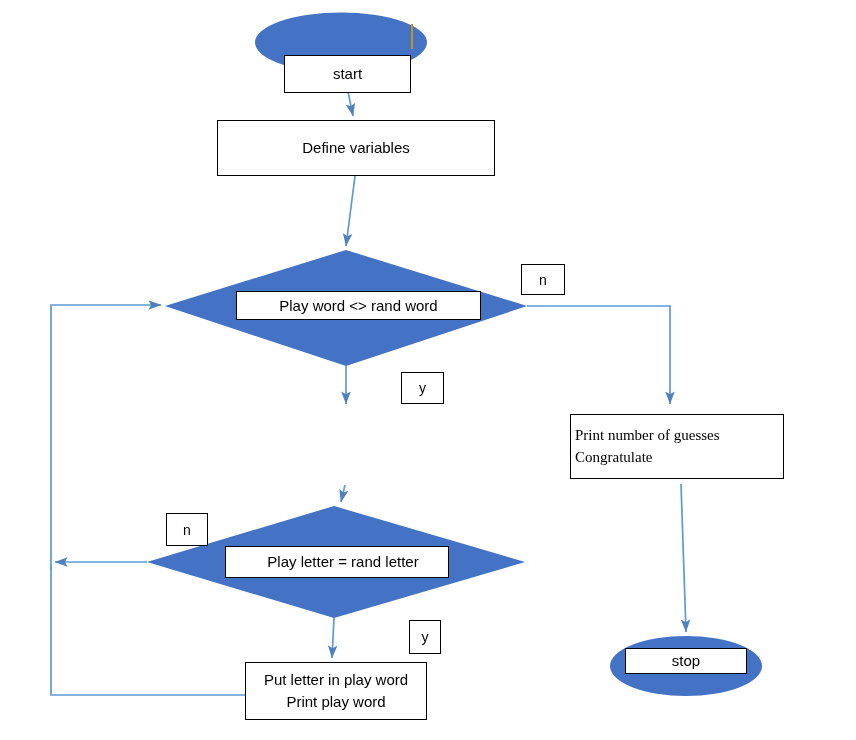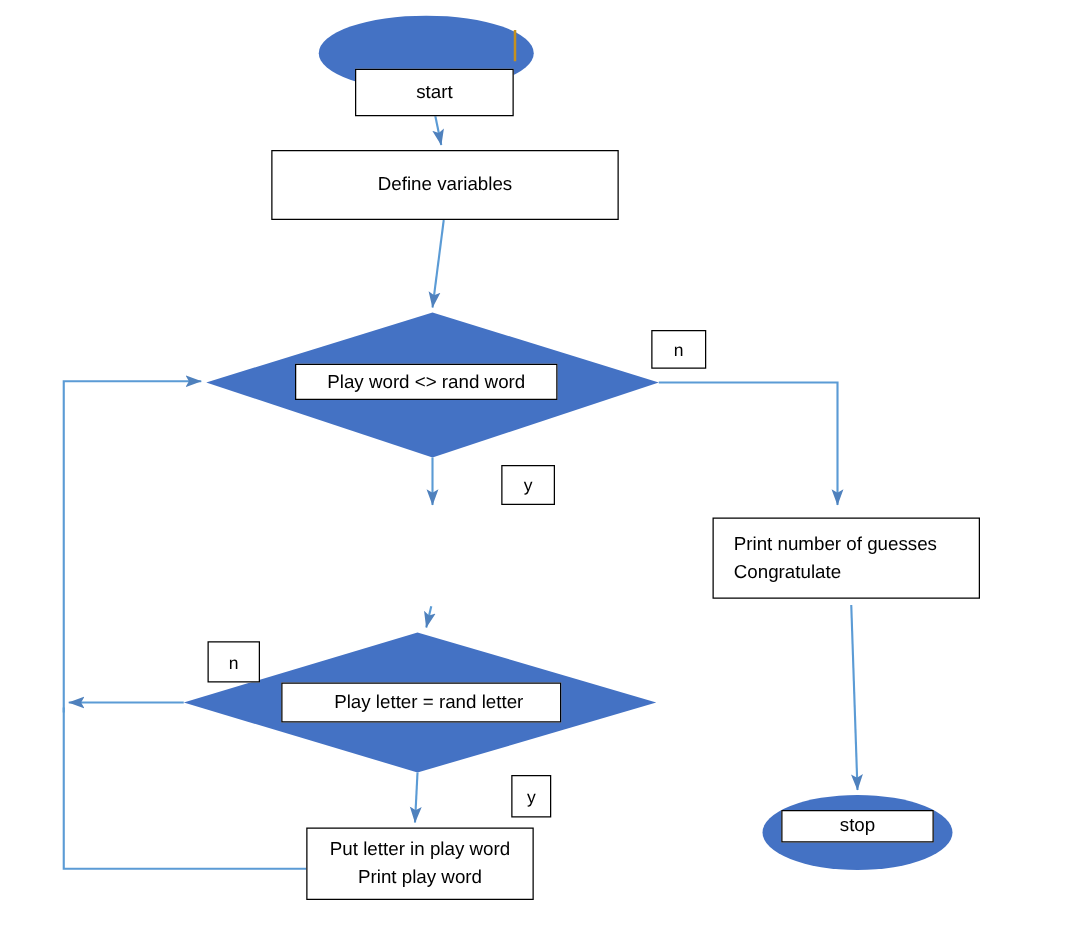--- a/index.html
+++ b/index.html
@@ -32,21 +32,21 @@
     box-sizing: border-box;
     display: flex;
     flex-direction: column;
     justify-content: center;
     color: #000000;
     font-size: 15px;
     line-height: 1.45;
     z-index: 5;
   }
   .textbox.center { align-items: center; text-align: center; }
-  .textbox.left   { align-items: flex-start; text-align: left; padding-left: 16px; }
+  .textbox.left   { align-items: flex-start; text-align: left; padding-left: 4px; font-family: Liberation Serif, serif; }
   .textbox .line { white-space: nowrap; }
 
   
   .label-box {
     position: absolute;
     background: #ffffff;
     border: 1.4px solid #000000;
     box-sizing: border-box;
     display: flex;
     align-items: center;
@@ -118,21 +118,21 @@
 
   <div class="textbox center" style="left:284px; top:24px; width:127px; height:38px;margin-top:31px;">
     <span class="line">start</span>
   </div>
   <div class="caret" style="left:411px; top:24px; height:25px;"></div>
 
   <div class="textbox center" style="left:217px; top:120px; width:278px; height:56px;">
     <span class="line">Define variables</span>
   </div>
 
-  <div class="textbox center" style="left:236px; top:291px; width:210px; height:29px;">
+  <div class="textbox center" style="left:236px; top:291px; width:245px; height:29px;">
     <span class="line">Play word &lt;&gt; rand word</span>
   </div>
 
   <div class="label-box" style="left:521px; top:264px; width:44px; height:31px;">
     <span>n</span>
   </div>
 
   <div class="label-box" style="left:401px; top:372px; width:43px; height:32px;">
     <span>y</span>
   </div>

